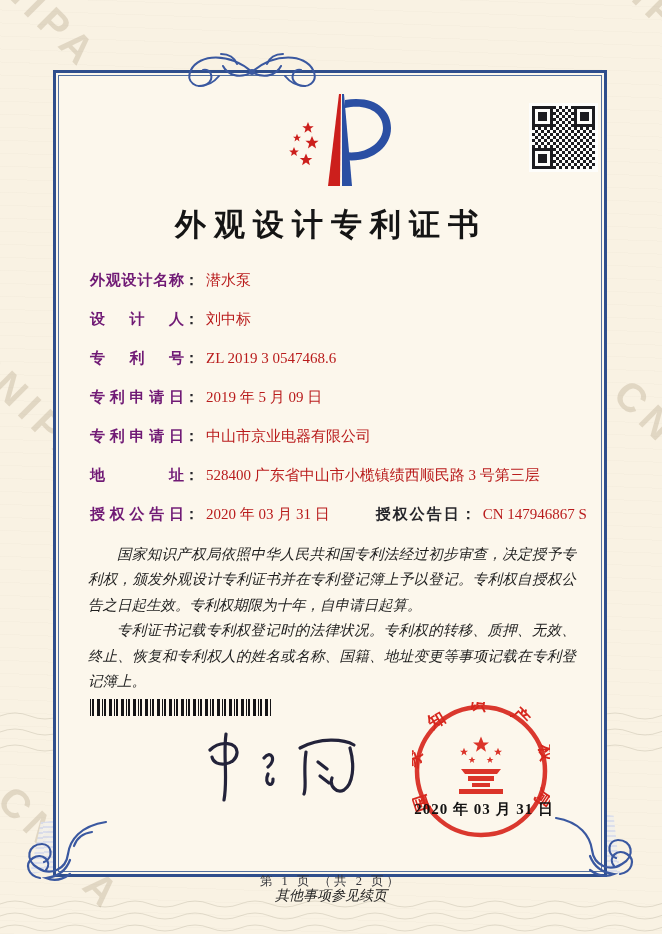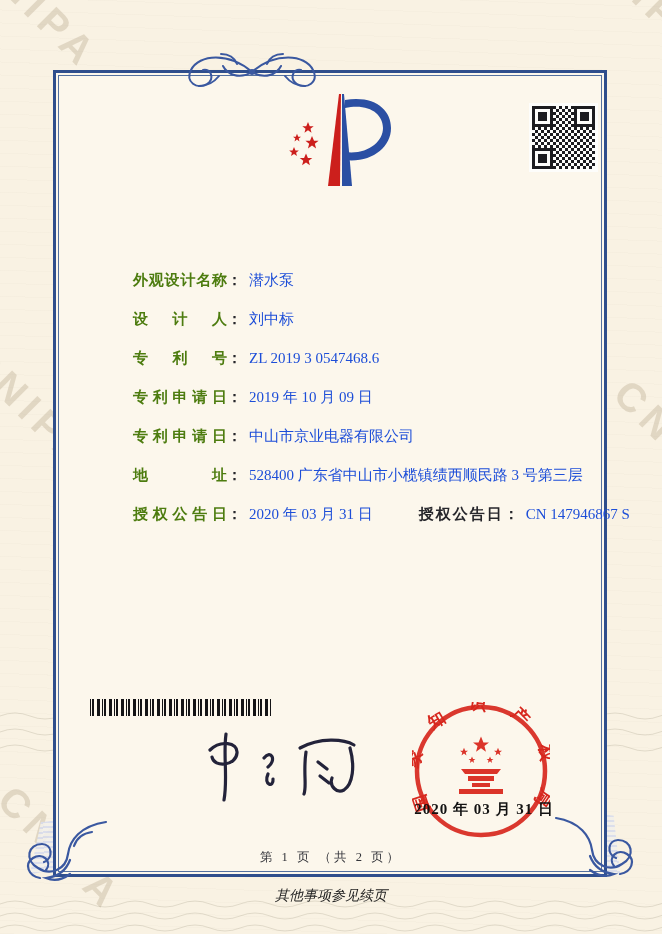--- a/index.html
+++ b/index.html
@@ -30,40 +30,40 @@
   .qr{position:absolute;left:529px;top:103px;background:#fdfdfb;padding:3px;line-height:0;}
   .qr-grid{display:grid;grid-template-columns:repeat(21,3px);grid-auto-rows:3px;}
   .qr-grid i{display:block;}
   .qr-grid i.b{background:#1c1c20;}
   .title{
     position:absolute;left:0;top:204px;width:662px;text-align:center;
     font-size:31px;font-weight:bold;letter-spacing:8px;color:#151515;
   }
   .fields{position:absolute;left:90px;top:271px;width:500px;font-size:15px;}
   .field-row{position:absolute;left:0;white-space:nowrap;}
-  .flabel{display:inline-block;width:94px;text-align:justify;text-align-last:justify;font-weight:bold;color:#4d7c0f;margin-left:43px;}
+  .flabel{display:inline-block;width:94px;text-align:justify;text-align-last:justify;font-weight:bold;color:#701a75;}
   .fcolon{font-weight:bold;color:#26262b;}
-  .fvalue{margin-left:7px;color:#1d4ed8;}
+  .fvalue{margin-left:7px;color:#b91c1c;}
   .flabel2{display:inline-block;margin-left:46px;font-weight:bold;letter-spacing:2px;color:#26262b;}
   .paras{
     position:absolute;left:88px;top:542px;width:488px;
     font-size:14.5px;line-height:25.4px;font-style:italic;color:#1d1d1d;text-align:justify;
   }
   .paras p{margin:0;text-indent:2em;}
   .barcode{position:absolute;left:90px;top:699px;height:17px;font-size:0;line-height:0;}
   .barcode i{display:inline-block;height:17px;background:#141416;}
   .director{position:absolute;left:105px;top:753px;font-family:"Liberation Sans","DejaVu Sans",sans-serif;
     font-size:15px;font-weight:bold;color:#35353c;line-height:30px;}
   .signature{position:absolute;left:188px;top:728px;}
   .seal{position:absolute;left:412px;top:702px;}
   .seal-date{
     position:absolute;left:402px;top:800px;width:164px;text-align:center;
     font-size:15px;color:#121212;letter-spacing:1px;font-weight:bold;
   }
-  .page-info{position:absolute;left:0;top:849px;width:662px;text-align:center;font-size:12.5px;letter-spacing:3px;color:#33343a;}
+  .page-info{position:absolute;left:0;top:873px;width:662px;text-align:center;font-size:12.5px;letter-spacing:3px;color:#33343a;}
   .note{position:absolute;left:0;top:887px;width:662px;text-align:center;font-size:14px;font-style:italic;color:#222;}
   .stripe-patch{position:absolute;background:repeating-linear-gradient(180deg,#d8dcec 0 2px,#f2f0ea 2px 5px);opacity:.9;}
   .sp-left{left:28px;top:820px;width:74px;height:52px;transform:rotate(-4deg);clip-path:polygon(20% 0,100% 0,100% 80%,0 100%);}
   .sp-right{left:556px;top:814px;width:66px;height:60px;transform:rotate(3deg);clip-path:polygon(0 0,85% 0,100% 100%,0 85%);}
   .flourish{position:absolute;}
   .crest{position:absolute;left:167px;top:42px;}
   .waves{position:absolute;left:0;}
 </style>
 </head>
 <body>
@@ -579,31 +579,36 @@
         <i></i>
         <i class="b"></i>
         <i></i>
         <i class="b"></i>
         <i></i>
         <i class="b"></i>
         <i></i>
       </div>
   </div>
 
+  <div class="title">外观设计专利证书</div>
 
   <div class="fields">
     <div class="field-row" style="top:0"><span class="flabel">外观设计名称</span><span class="fcolon">：</span><span class="fvalue">潜水泵</span></div>
     <div class="field-row" style="top:39px"><span class="flabel">设计人</span><span class="fcolon">：</span><span class="fvalue">刘中标</span></div>
     <div class="field-row" style="top:78px"><span class="flabel">专利号</span><span class="fcolon">：</span><span class="fvalue">ZL 2019 3 0547468.6</span></div>
-    <div class="field-row" style="top:117px"><span class="flabel">专利申请日</span><span class="fcolon">：</span><span class="fvalue">2019 年 10 月 09 日</span></div>
+    <div class="field-row" style="top:117px"><span class="flabel">专利申请日</span><span class="fcolon">：</span><span class="fvalue">2019 年 5 月 09 日</span></div>
     <div class="field-row" style="top:156px"><span class="flabel">专利申请日</span><span class="fcolon">：</span><span class="fvalue">中山市京业电器有限公司</span></div>
     <div class="field-row" style="top:195px"><span class="flabel">地址</span><span class="fcolon">：</span><span class="fvalue">528400 广东省中山市小榄镇绩西顺民路 3 号第三层</span></div>
     <div class="field-row" style="top:234px"><span class="flabel">授权公告日</span><span class="fcolon">：</span><span class="fvalue">2020 年 03 月 31 日</span><span class="flabel2">授权公告日</span><span class="fcolon">：</span><span class="fvalue">CN 147946867 S</span></div>
   </div>
 
+  <div class="paras">
+    <p>国家知识产权局依照中华人民共和国专利法经过初步审查，决定授予专利权，颁发外观设计专利证书并在专利登记簿上予以登记。专利权自授权公告之日起生效。专利权期限为十年，自申请日起算。</p>
+    <p>专利证书记载专利权登记时的法律状况。专利权的转移、质押、无效、终止、恢复和专利权人的姓名或名称、国籍、地址变更等事项记载在专利登记簿上。</p>
+  </div>
 
   <div class="barcode" id="barcode"><i style="width: 1px; margin-right: 1px;"></i><i style="width: 2px; margin-right: 3px;"></i><i style="width: 3px; margin-right: 2px;"></i><i style="width: 1px; margin-right: 1px;"></i><i style="width: 2px; margin-right: 3px;"></i><i style="width: 3px; margin-right: 2px;"></i><i style="width: 1px; margin-right: 1px;"></i><i style="width: 2px; margin-right: 3px;"></i><i style="width: 3px; margin-right: 2px;"></i><i style="width: 1px; margin-right: 1px;"></i><i style="width: 2px; margin-right: 3px;"></i><i style="width: 3px; margin-right: 2px;"></i><i style="width: 1px; margin-right: 1px;"></i><i style="width: 2px; margin-right: 3px;"></i><i style="width: 3px; margin-right: 2px;"></i><i style="width: 1px; margin-right: 1px;"></i><i style="width: 2px; margin-right: 3px;"></i><i style="width: 3px; margin-right: 2px;"></i><i style="width: 1px; margin-right: 1px;"></i><i style="width: 2px; margin-right: 3px;"></i><i style="width: 3px; margin-right: 2px;"></i><i style="width: 1px; margin-right: 1px;"></i><i style="width: 2px; margin-right: 3px;"></i><i style="width: 3px; margin-right: 2px;"></i><i style="width: 1px; margin-right: 1px;"></i><i style="width: 2px; margin-right: 3px;"></i><i style="width: 3px; margin-right: 2px;"></i><i style="width: 1px; margin-right: 1px;"></i><i style="width: 2px; margin-right: 3px;"></i><i style="width: 3px; margin-right: 2px;"></i><i style="width: 1px; margin-right: 1px;"></i><i style="width: 2px; margin-right: 3px;"></i><i style="width: 3px; margin-right: 2px;"></i><i style="width: 1px; margin-right: 1px;"></i><i style="width: 2px; margin-right: 3px;"></i><i style="width: 3px; margin-right: 2px;"></i><i style="width: 1px; margin-right: 1px;"></i><i style="width: 2px; margin-right: 3px;"></i><i style="width: 3px; margin-right: 2px;"></i><i style="width: 1px; margin-right: 1px;"></i><i style="width: 2px; margin-right: 3px;"></i><i style="width: 3px; margin-right: 2px;"></i><i style="width: 1px; margin-right: 1px;"></i><i style="width: 2px; margin-right: 3px;"></i><i style="width: 3px; margin-right: 2px;"></i><i style="width: 1px; margin-right: 1px;"></i></div>
 
 
   <svg class="signature" width="180" height="82" viewBox="0 0 180 82">
     <g stroke="#23233a" stroke-width="3.2" fill="none" stroke-linecap="round" stroke-linejoin="round">
       <path d="M38,6 C35,28 40,50 36,72"></path>
       <path d="M22,22 C32,12 50,14 49,25 C48,38 26,40 24,29"></path>
       <path d="M76,30 c7,-9 13,2 4,9"></path>
       <path d="M80,46 c-5,11 6,14 5,5"></path>

